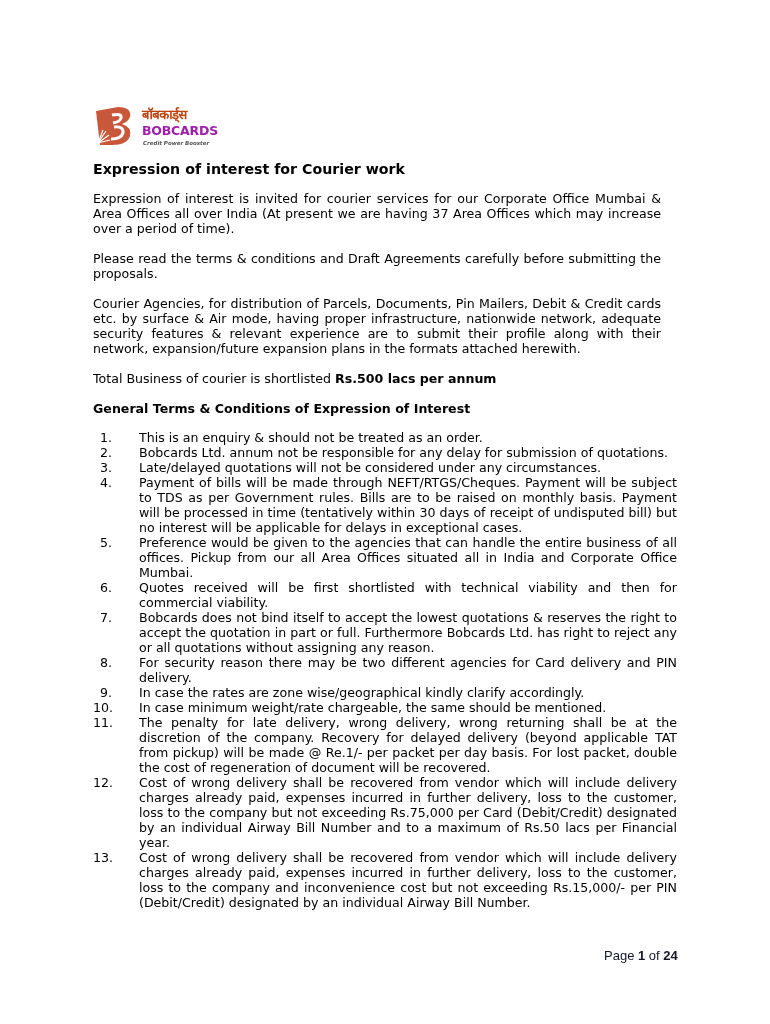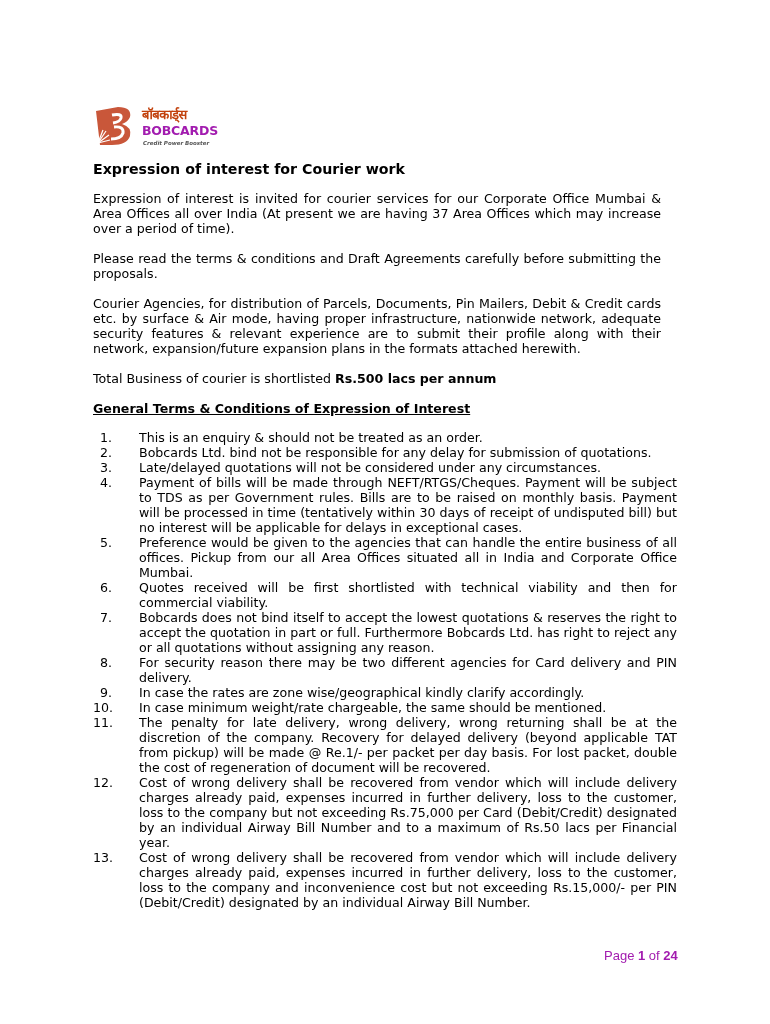--- a/index.html
+++ b/index.html
@@ -8,26 +8,26 @@
     .logo { position: absolute; left: 92px; top: 103px; width: 140px; height: 50px; }
     .logo-mark { position: absolute; left: 0; top: 0; width: 44px; height: 44px; }
     .logo-hindi { position: absolute; left: 50px; top: 2px; font-family: "DejaVu Sans", sans-serif; font-size: 13px; font-weight: bold; color: #c2410c; letter-spacing: -0.5px; white-space: nowrap; }
     .logo-brand { position: absolute; left: 50px; top: 20px; font-family: "DejaVu Sans", sans-serif; font-size: 12.5px; font-weight: bold; color: #a21caf; letter-spacing: -0.2px; white-space: nowrap; }
     .logo-tag { position: absolute; left: 51px; top: 37px; font-family: "DejaVu Sans", sans-serif; font-size: 5.5px; font-style: italic; font-weight: bold; color: #555; white-space: nowrap; }
 
     .content { position: absolute; left: 93px; top: 160px; width: 584px; font-size: 12.6px; line-height: 15px; }
     .title { font-size: 14.2px; font-weight: bold; margin: 0 0 13px 0; line-height: 18px; }
     p { margin: 0 16px 15px 0; text-align: justify; }
     .b { font-weight: bold; }
-    .section-heading { font-weight: bold; text-decoration: underline; margin: 0 0 14px 0; }
+    .section-heading { font-weight: bold; margin: 0 0 14px 0; }
     ol { margin: 0; padding: 0; list-style: none; }
     ol li { position: relative; padding-left: 46px; text-align: justify; }
     ol li .num { position: absolute; left: 7px; top: 0; }
     ol li.two .num { left: 0; }
-    .footer { position: absolute; left: 604px; top: 948px; font-family: "Liberation Sans", sans-serif; font-size: 13px; color: #a21caf; }
+    .footer { position: absolute; left: 604px; top: 948px; font-family: "Liberation Sans", sans-serif; font-size: 13px; color: #0f172a; }
     .footer .b { font-weight: bold; }
   </style>
 </head>
 <body>
 
 <div class="page">
 
   <div class="logo">
     <svg class="logo-mark" viewBox="0 0 44 44">
       <path d="M4 8 L26 4 Q40 4 38 14 Q36 19 30 21 Q40 24 38 33 Q35 42 20 42 L8 42 Z" fill="#c9573a"></path>
@@ -51,21 +51,21 @@
     <p>Expression of interest is invited for courier services for our Corporate Office Mumbai &amp; Area Offices all over India (At present we are having 37 Area Offices which may increase over a period of time).</p>
     <p>Please read the terms &amp; conditions and Draft Agreements carefully before submitting the proposals.</p>
     <p>Courier Agencies, for distribution of Parcels, Documents, Pin Mailers, Debit &amp; Credit cards etc. by surface &amp; Air mode, having proper infrastructure, nationwide network, adequate security features &amp; relevant experience are to submit their profile along with their network, expansion/future expansion plans in the formats attached herewith.</p>
 
     <p><span>Total Business of courier is shortlisted </span><span class="b">Rs.500 lacs per annum</span></p>
 
     <div class="section-heading">General Terms &amp; Conditions of Expression of Interest</div>
 
     <ol>
       <li><span class="num">1.</span><span>This is an enquiry &amp; should not be treated as an order.</span></li>
-      <li><span class="num">2.</span><span>Bobcards Ltd. bind not be responsible for any delay for submission of quotations.</span></li>
+      <li><span class="num">2.</span><span>Bobcards Ltd. annum not be responsible for any delay for submission of quotations.</span></li>
       <li><span class="num">3.</span><span>Late/delayed quotations will not be considered under any circumstances.</span></li>
       <li><span class="num">4.</span><span>Payment of bills will be made through NEFT/RTGS/Cheques. Payment will be subject to TDS as per Government rules. Bills are to be raised on monthly basis. Payment will be processed in time (tentatively within 30 days of receipt of undisputed bill) but no interest will be applicable for delays in exceptional cases.</span></li>
       <li><span class="num">5.</span><span>Preference would be given to the agencies that can handle the entire business of all offices. Pickup from our all  Area Offices situated all in India and Corporate Office Mumbai.</span></li>
       <li><span class="num">6.</span><span>Quotes received will be first shortlisted with technical viability and then for commercial viability.</span></li>
       <li><span class="num">7.</span><span>Bobcards does not bind itself to accept the lowest quotations &amp; reserves the right to accept the quotation in part or full. Furthermore Bobcards Ltd. has right to reject any or all quotations without assigning any reason.</span></li>
       <li><span class="num">8.</span><span>For security reason there may be two different agencies for Card delivery and PIN delivery.</span></li>
       <li><span class="num">9.</span><span>In case the rates are zone wise/geographical kindly clarify accordingly.</span></li>
       <li class="two"><span class="num">10.</span><span>In case minimum weight/rate chargeable, the same should be mentioned.</span></li>
       <li class="two"><span class="num">11.</span><span>The penalty for late delivery, wrong delivery, wrong returning shall be at the discretion of the company. Recovery for delayed delivery (beyond applicable TAT from pickup) will be made @ Re.1/- per packet per day basis. For lost packet, double the cost of regeneration of document will be recovered.</span></li>
       <li class="two"><span class="num">12.</span><span>Cost of wrong delivery shall be recovered from vendor which will include delivery charges already paid, expenses incurred in further delivery, loss to the customer, loss to the company but not exceeding Rs.75,000 per Card (Debit/Credit) designated by an individual Airway Bill Number and to a maximum of Rs.50 lacs per Financial year.</span></li>

